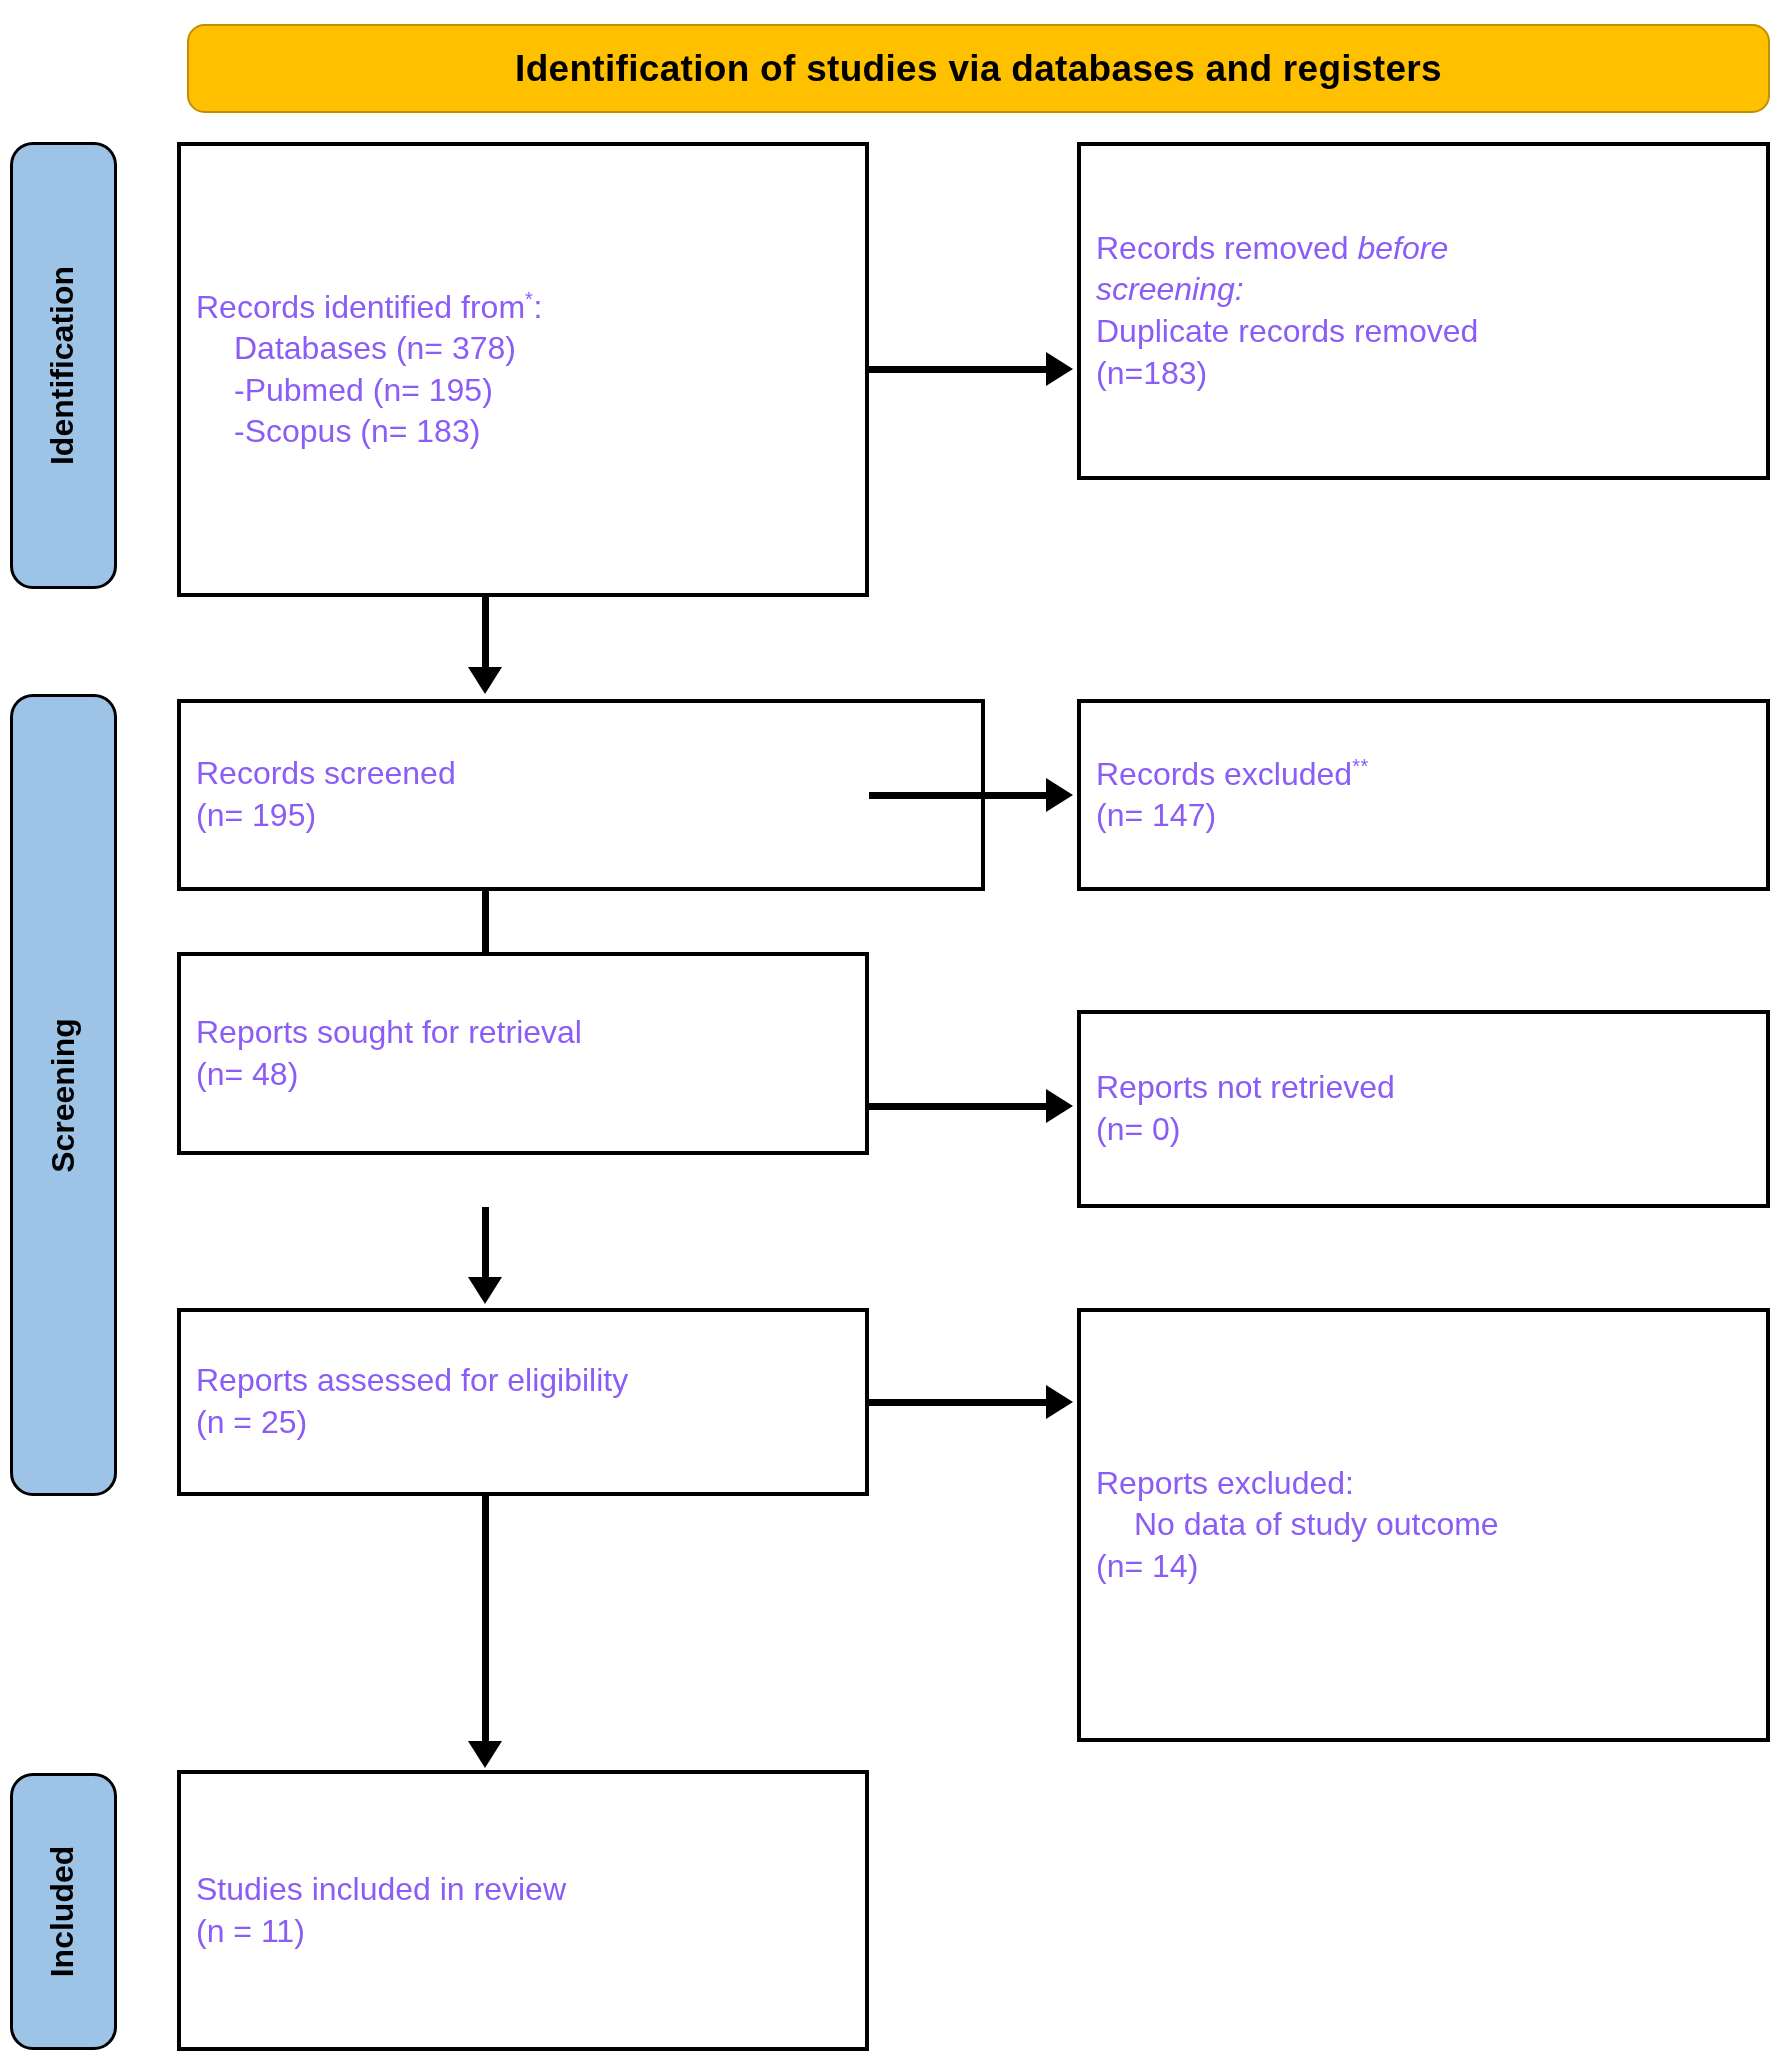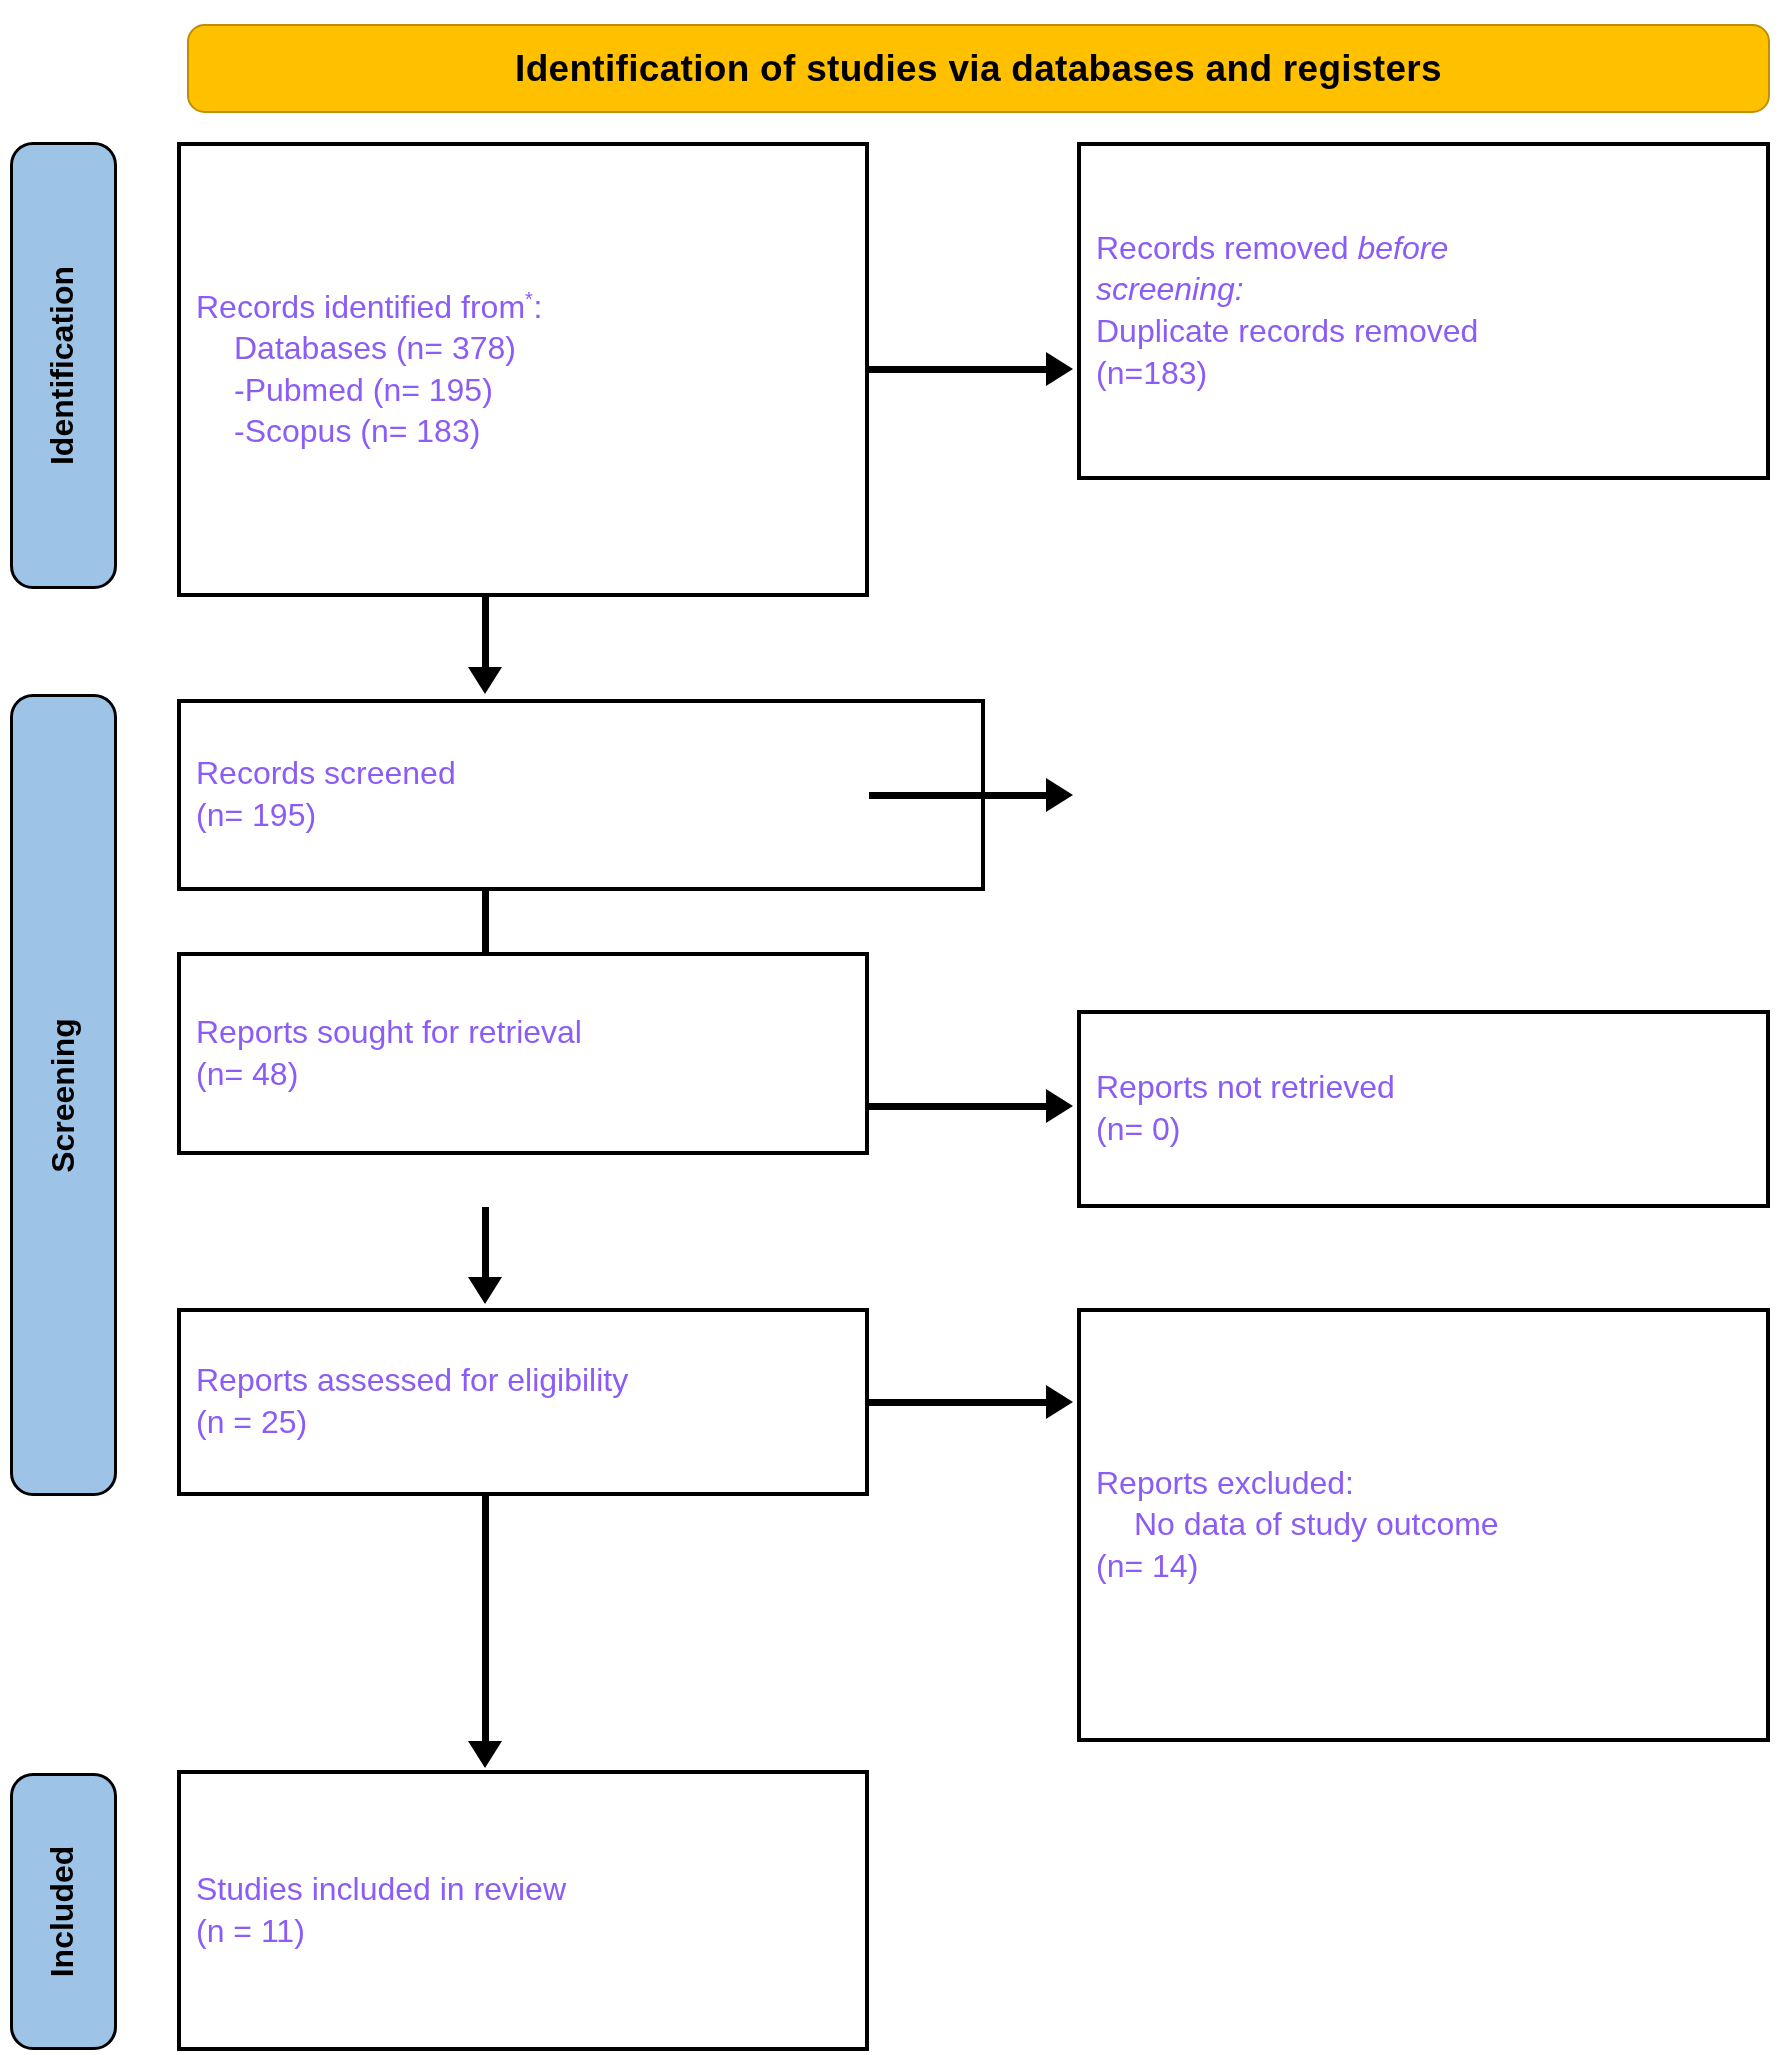--- a/index.html
+++ b/index.html
@@ -160,20 +160,24 @@
   <div class="arrow-right" style="left:1046px; top:352px;"></div>
 
   <div class="conn-v" style="left:482px; top:597px; height:74px;"></div>
   <div class="arrow-down" style="left:468px; top:667px;"></div>
 
   <div class="box" style="left:177px; top:699px; width:808px; height:192px;">
     <div class="box-text"><span>Records screened</span>
 <span>(n= 195)</span></div>
   </div>
 
+  <div class="box" style="left:1077px; top:699px; width:693px; height:192px;">
+    <div class="box-text"><span>Records excluded</span><span class="sup">**</span>
+<span>(n= 147)</span></div>
+  </div>
 
   <div class="conn-h" style="left:869px; top:792px; width:181px;"></div>
   <div class="arrow-right" style="left:1046px; top:778px;"></div>
 
   <div class="conn-v" style="left:482px; top:891px; height:87px;"></div>
   <div class="arrow-down" style="left:468px; top:973px;"></div>
 
   <div class="box" style="left:177px; top:952px; width:692px; height:203px;">
     <div class="box-text"><span>Reports sought for retrieval</span>
 <span>(n= 48)</span></div>

